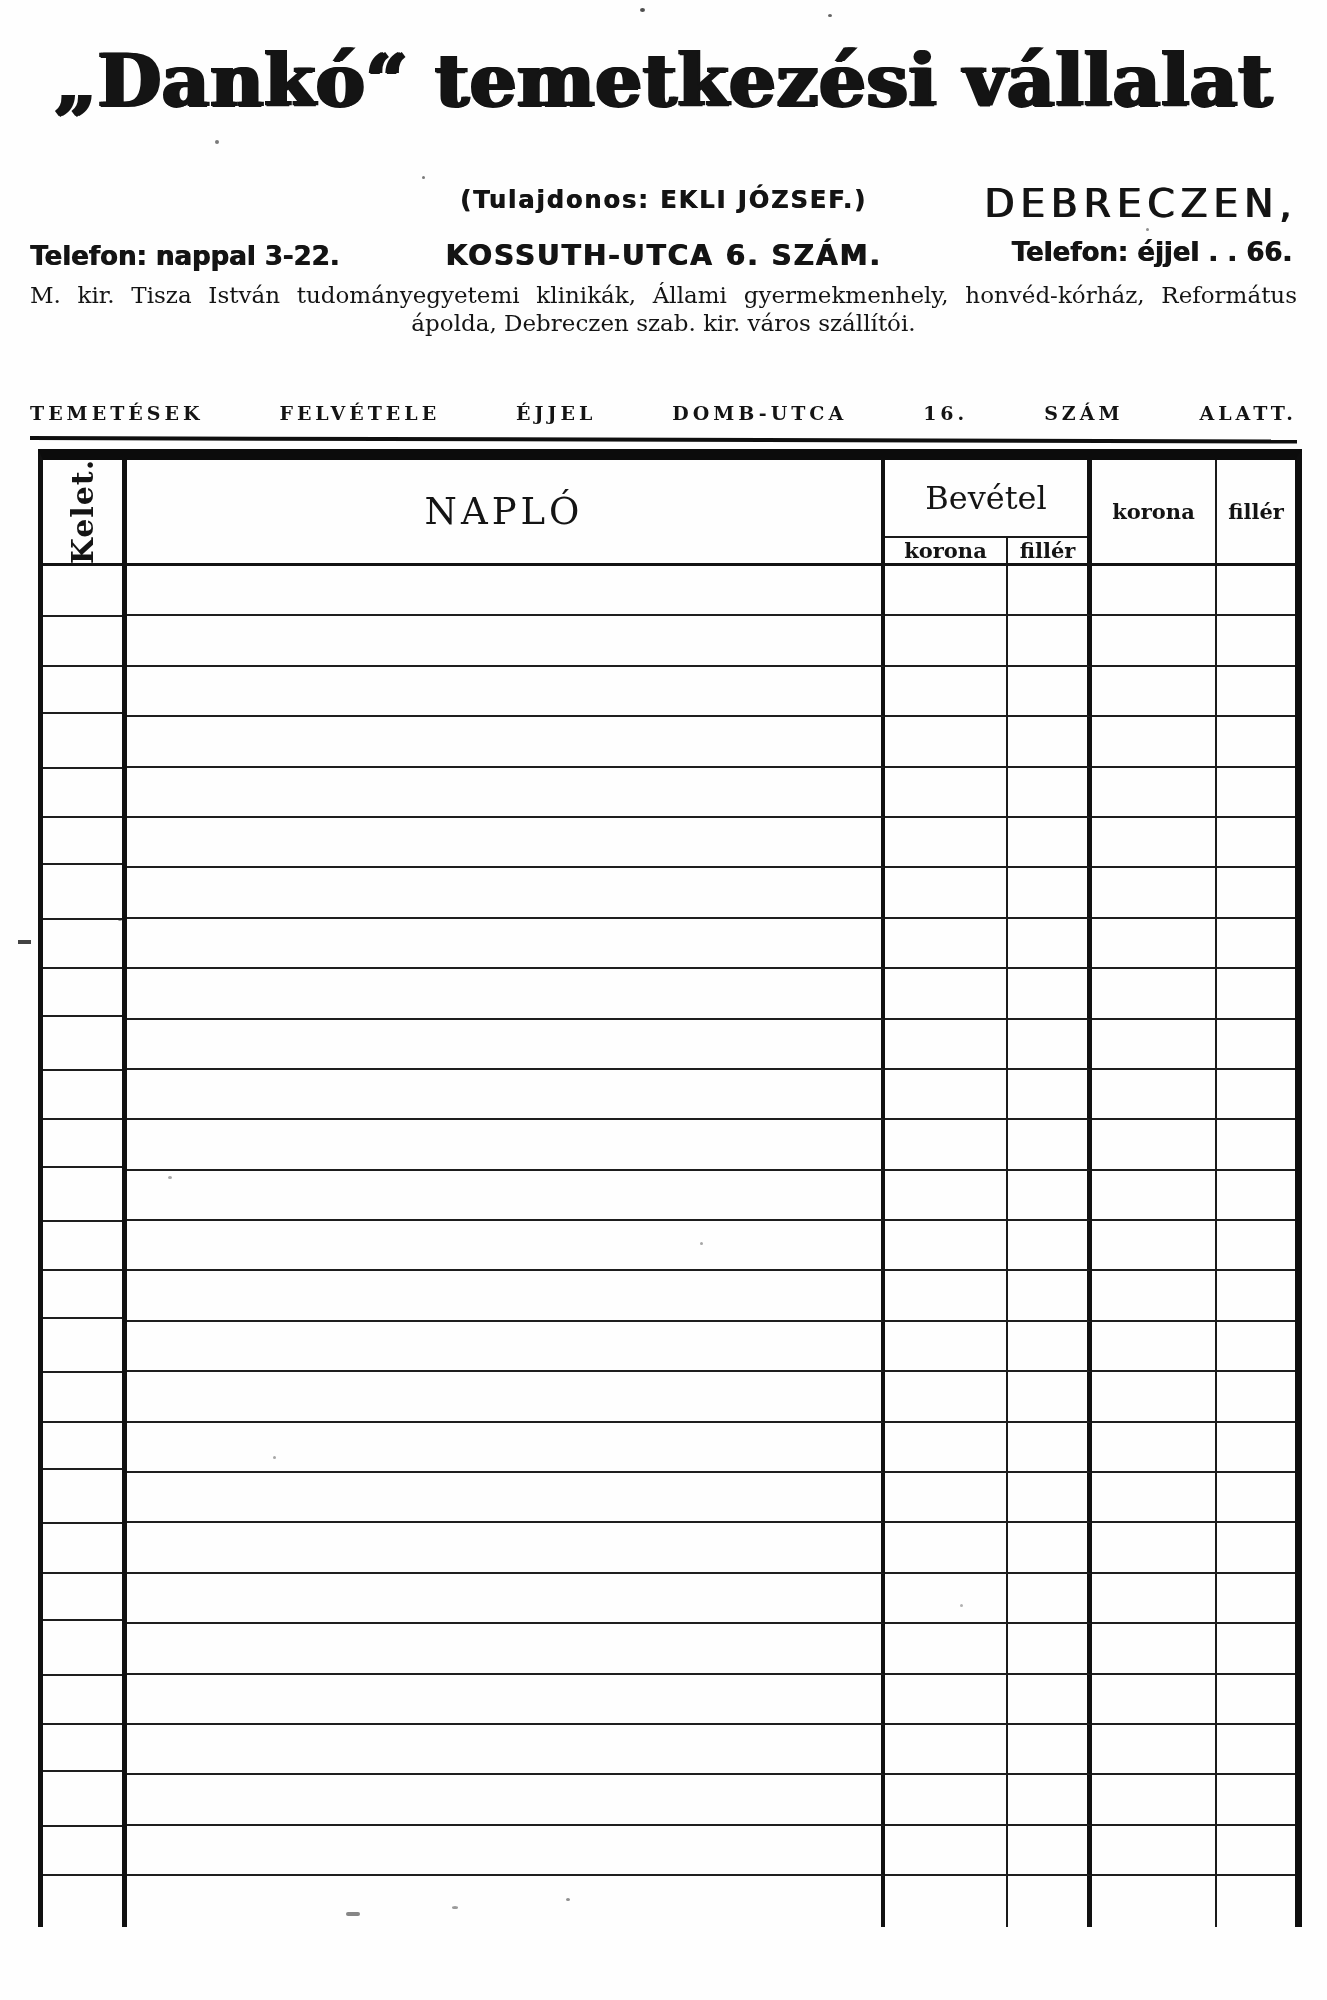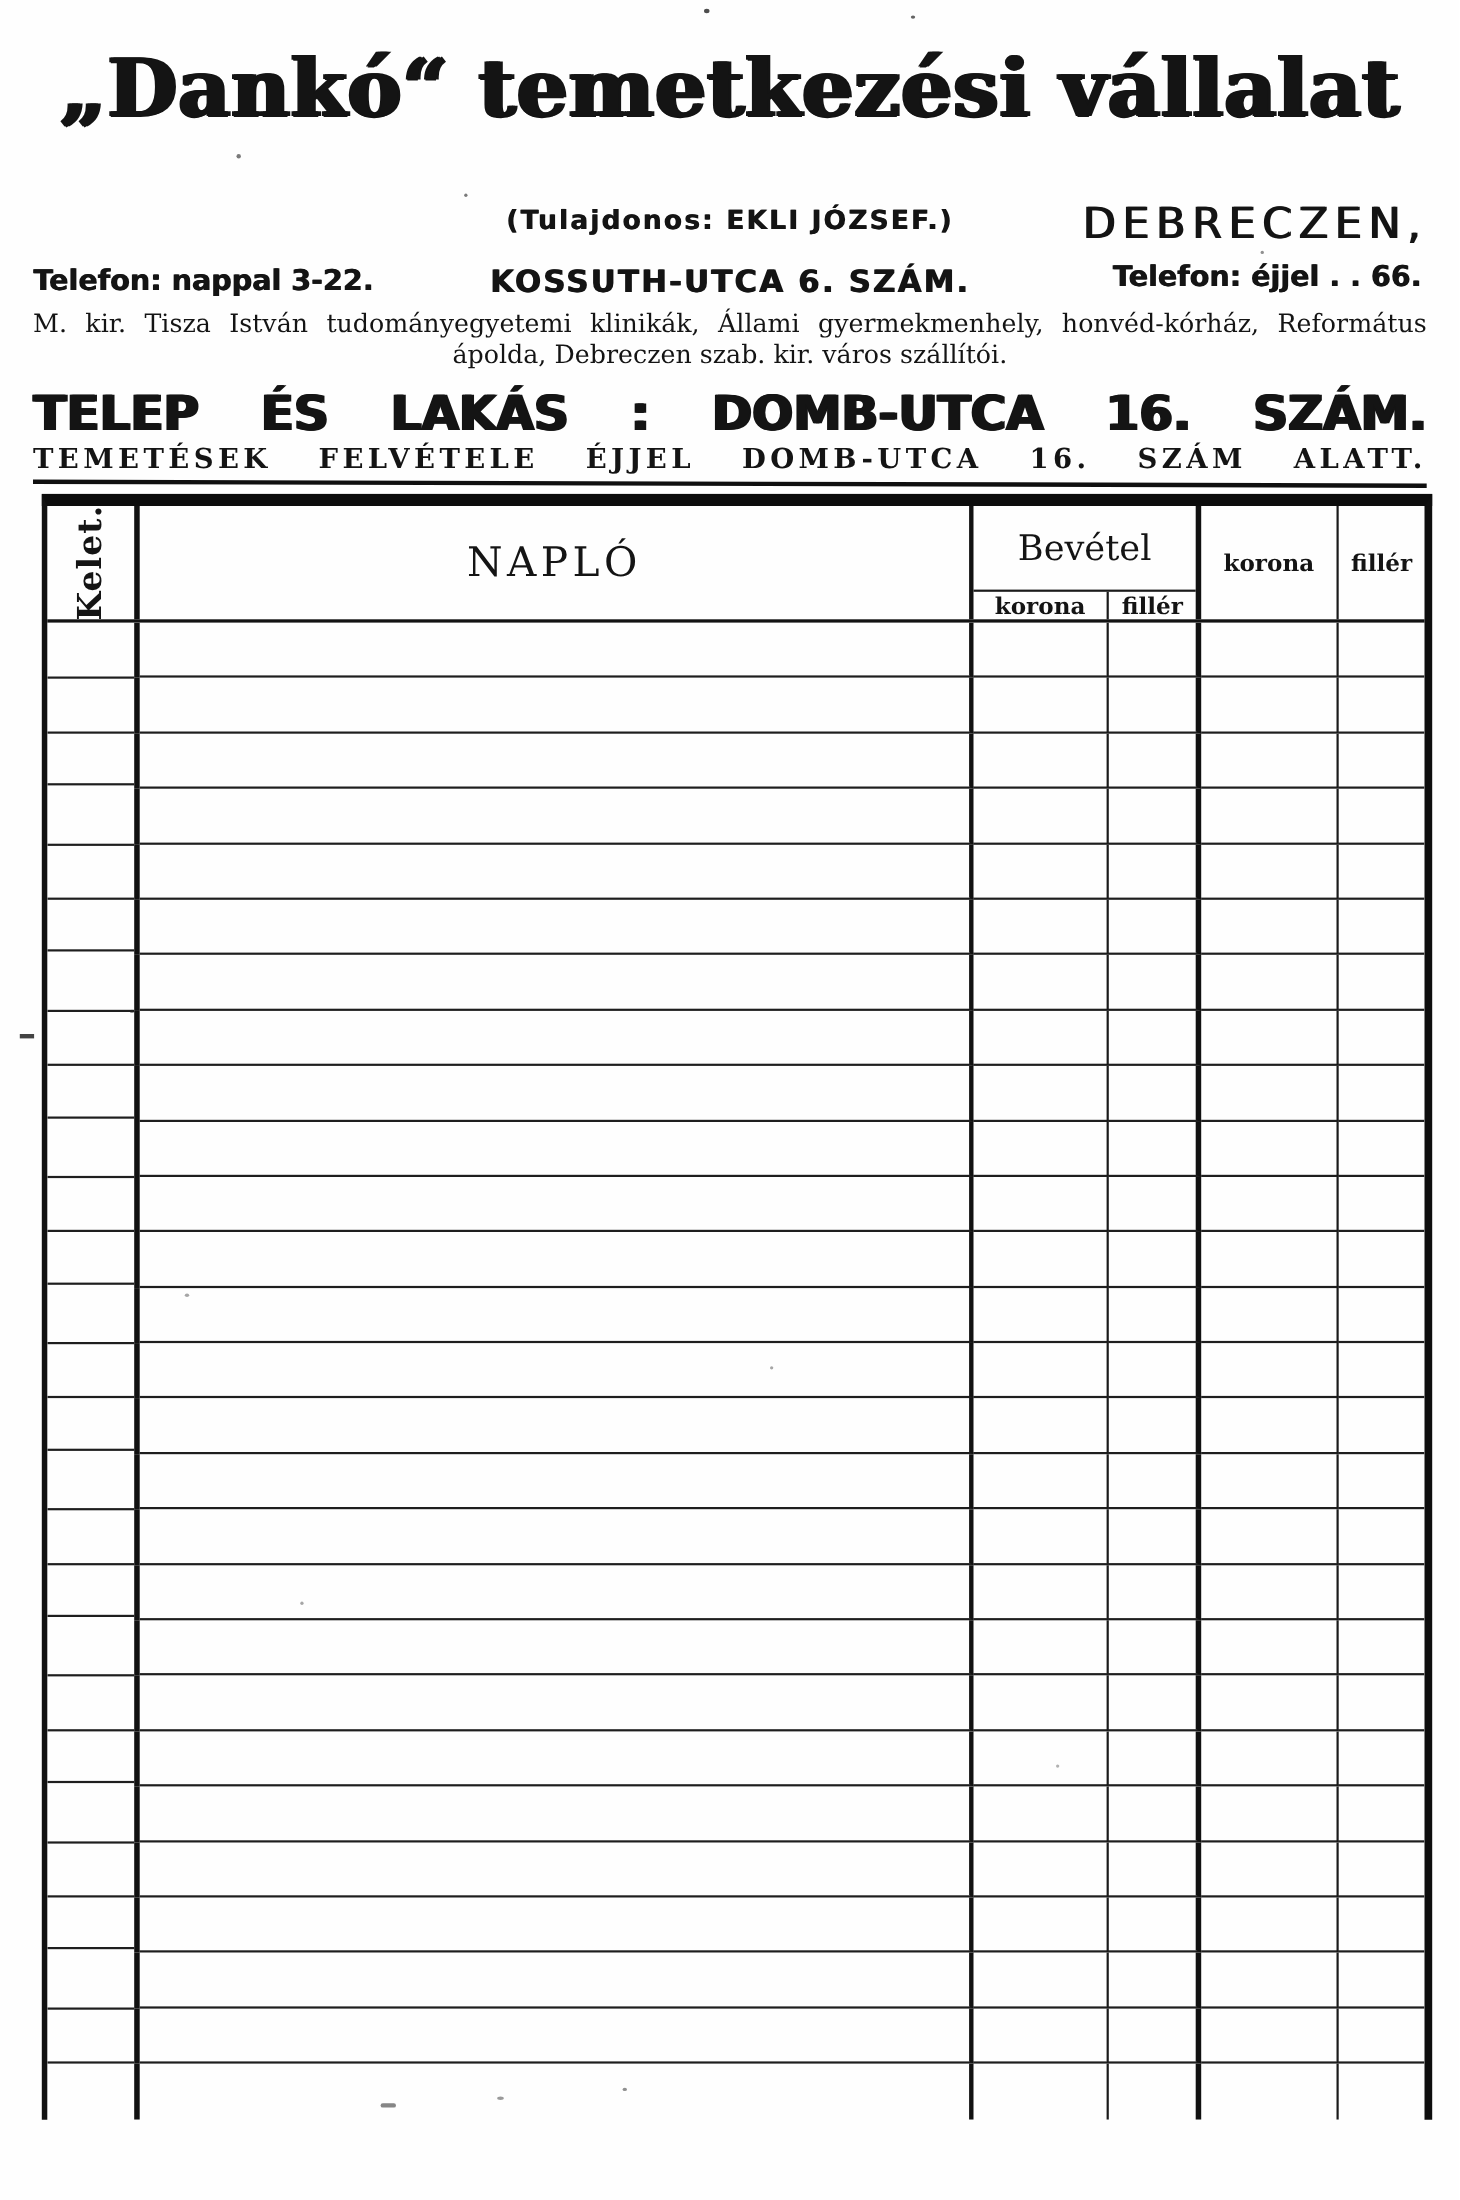--- a/index.html
+++ b/index.html
@@ -73,21 +73,21 @@
   .premises{
     top:355px; left:30px; width:1267px;
     font-family:"DejaVu Sans", sans-serif;
     font-weight:bold; font-size:44px; line-height:1;
     text-align:justify; text-align-last:justify;
     text-shadow:1.8px 0 0 currentColor, -0.8px 0 0 currentColor;
   }
   .night-notice{
     top:404px; left:30px; width:1267px;
     font-family:"DejaVu Serif", serif;
-    font-weight:bold; font-size:25px; line-height:1;
+    font-weight:bold; font-size:19px; line-height:1;
     letter-spacing:4px;
     text-align:justify; text-align-last:justify;
   }
   .rule-thin{
     top:436px; left:30px; width:1267px; height:4px;
     background:#0f0f0f;
     transform:rotate(0.16deg); transform-origin:left center;
   }
   
   .ledger{
@@ -160,21 +160,20 @@
 <div class="page">
 
   <div class="abs title">„Dankó“ temetkezési vállalat</div>
   <div class="abs owner">(Tulajdonos: EKLI JÓZSEF.)</div>
   <div class="abs city">DEBRECZEN,</div>
   <div class="abs phone-day">Telefon: nappal 3-22.</div>
   <div class="abs street">KOSSUTH-UTCA 6. SZÁM.</div>
   <div class="abs phone-night">Telefon: éjjel . . 66.</div>
   <div class="abs suppliers2">ápolda, Debreczen szab. kir. város szállítói.</div>
   <div class="abs suppliers1">M. kir. Tisza István tudományegyetemi klinikák, Állami gyermekmenhely, honvéd-kórház, Református</div>
-  <div class="abs premises">TELEP ÉS LAKÁS : DOMB-UTCA 16. SZÁM.</div>
   <div class="abs night-notice">TEMETÉSEK FELVÉTELE ÉJJEL DOMB-UTCA 16. SZÁM ALATT.</div>
   <div class="abs rule-thin"></div>
 
   <div class="ledger">
     <div class="lhead">
       <div class="h-date">
         <span>Kelet.</span>
       </div>
       <div class="h-journal">NAPLÓ</div>
       <div class="h-group h-income">

